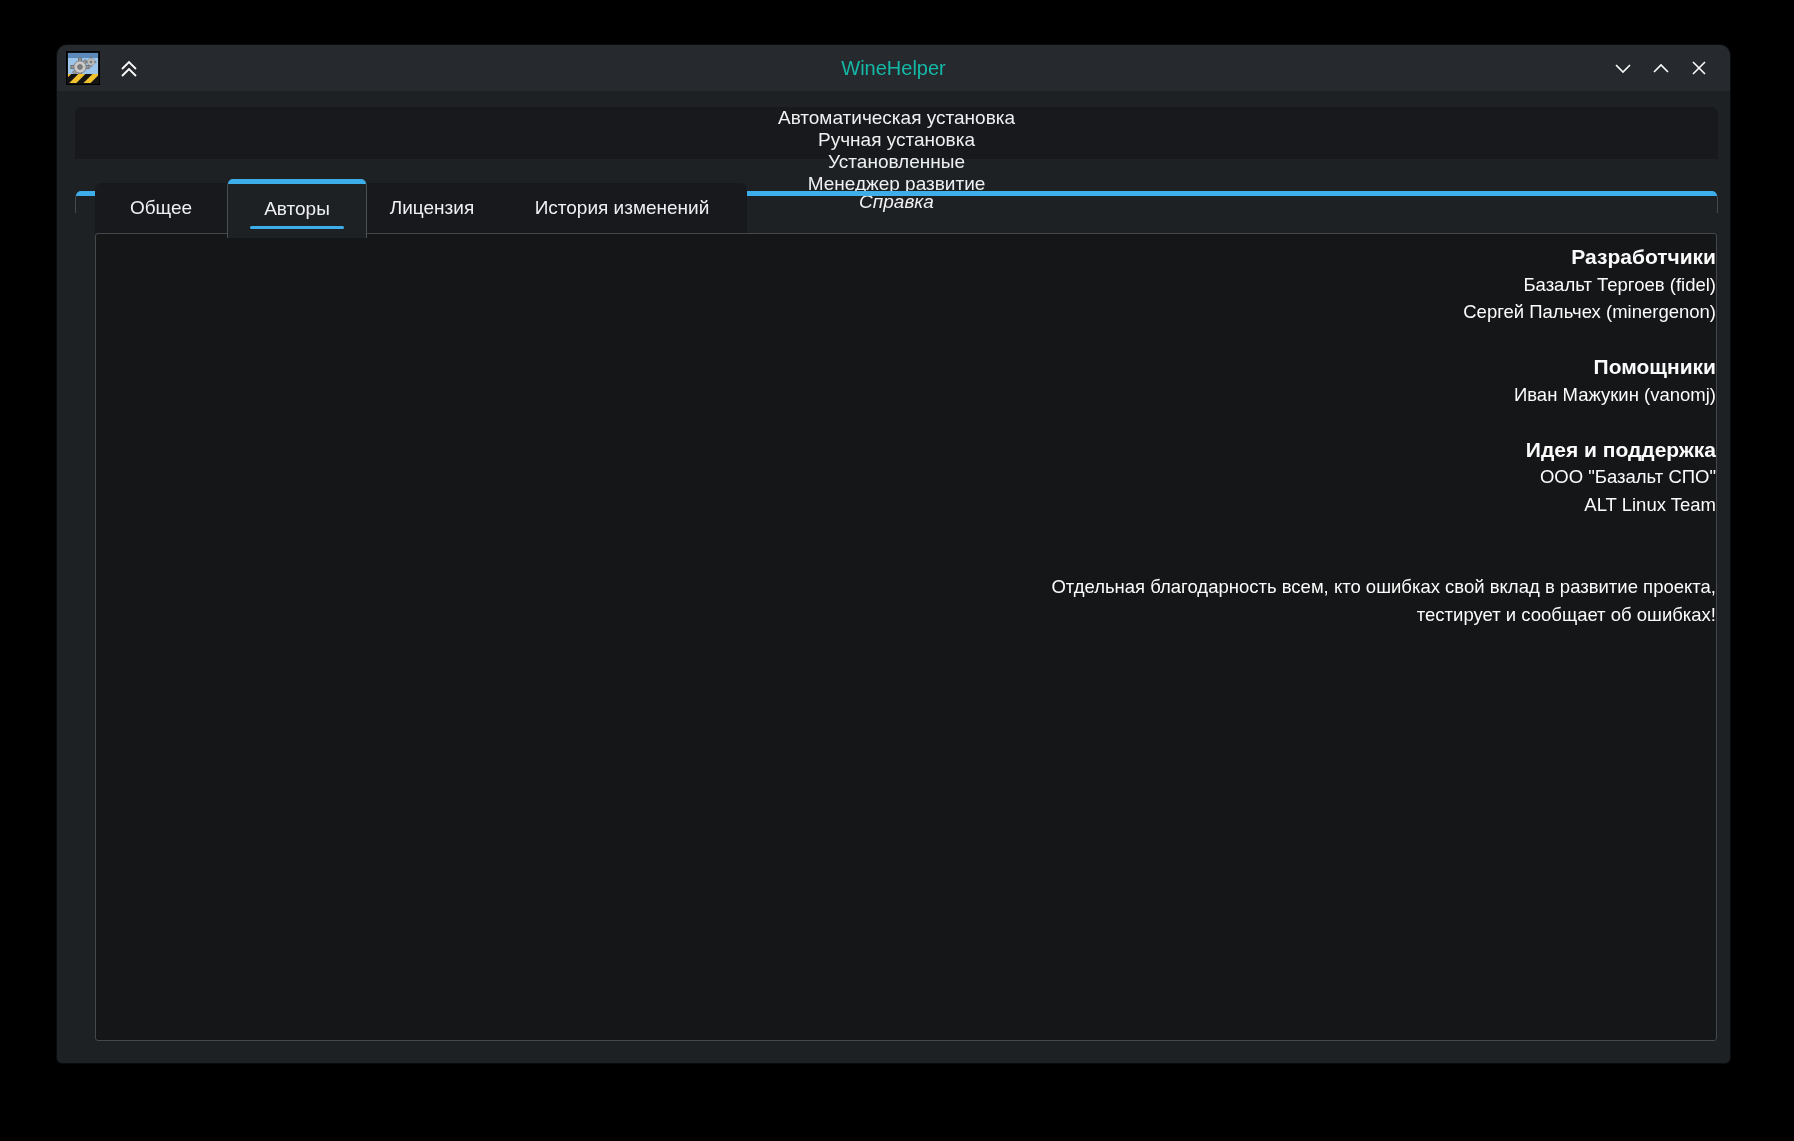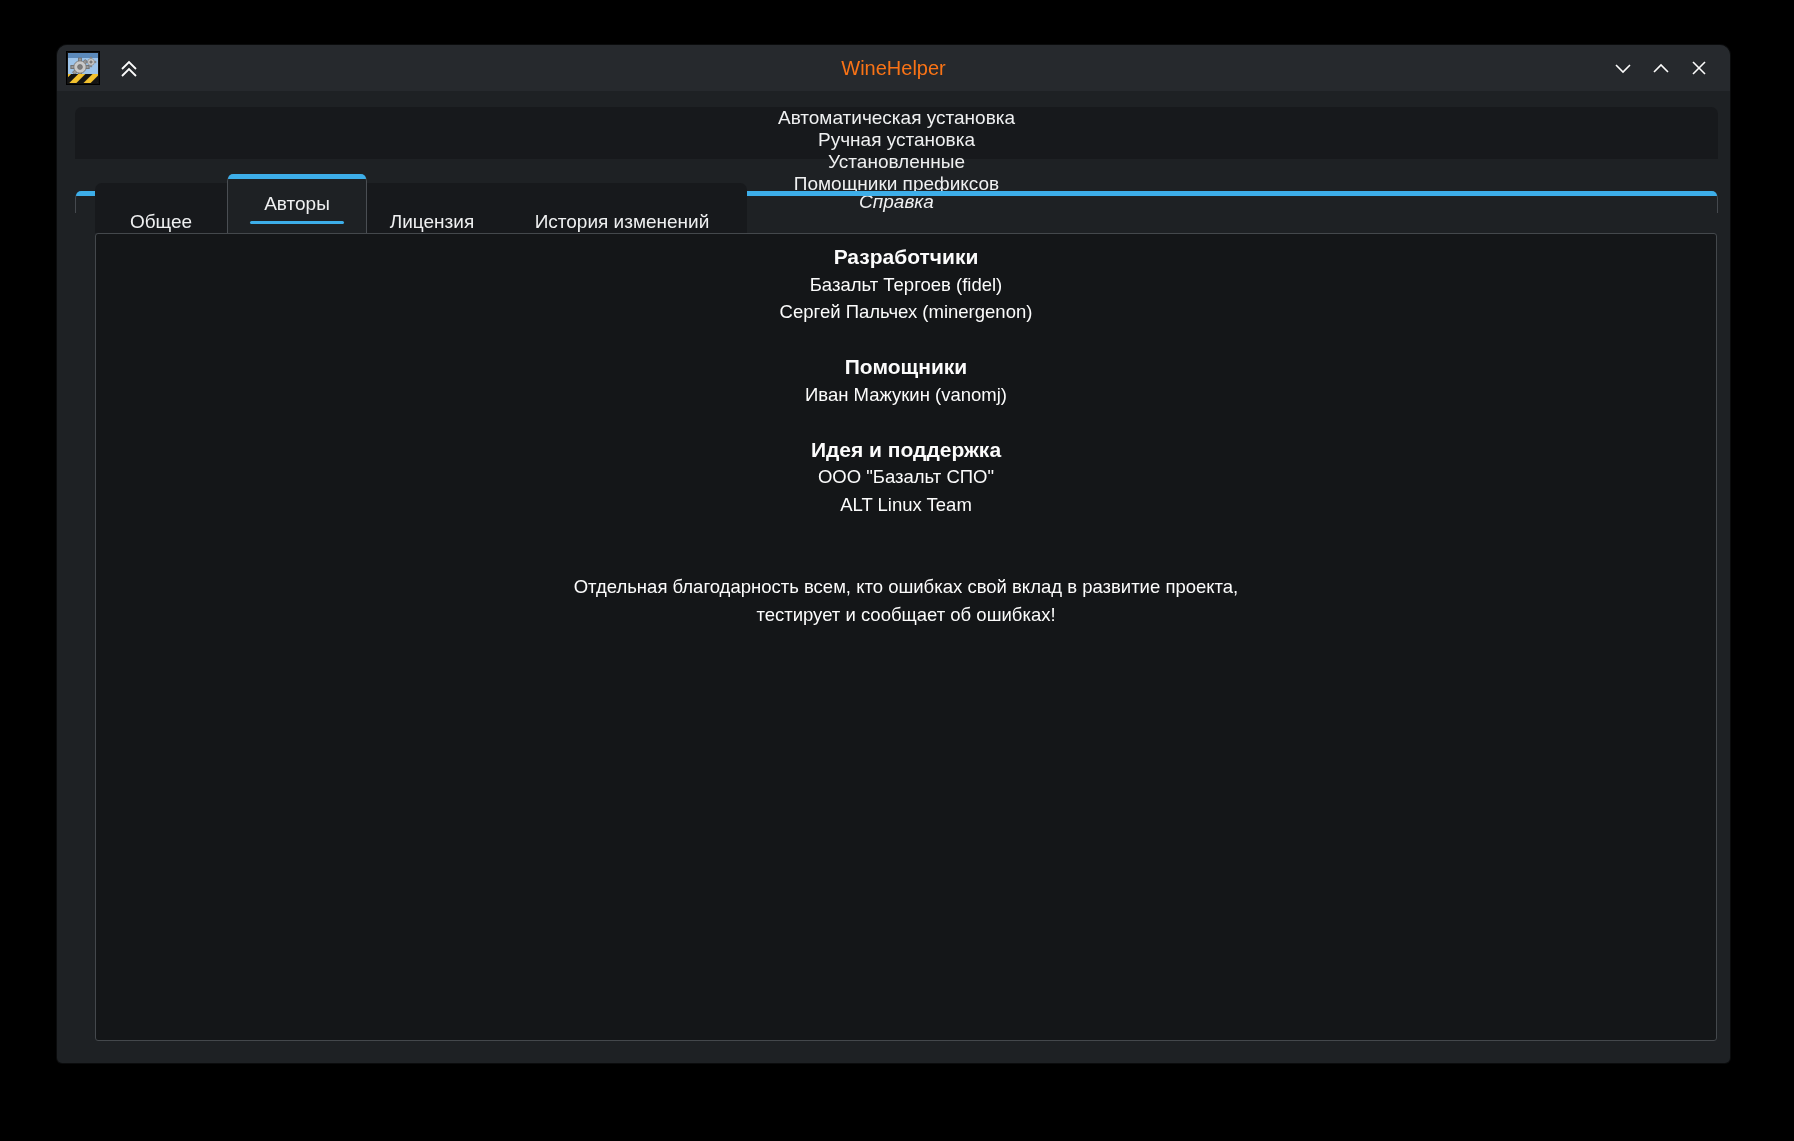--- a/index.html
+++ b/index.html
@@ -21,21 +21,21 @@
   }
   .titlebar .appicon{width:34px;height:34px;margin-left:9px;flex:0 0 auto;}
   .tb-btn{
     width:30px;height:30px;display:flex;align-items:center;justify-content:center;
     background:transparent;border:none;padding:0;margin:0;cursor:default;
   }
   .pin-btn{margin-left:14px;}
   .title-text{
     position:absolute;left:0;right:0;top:0;height:46px;
     display:flex;align-items:center;justify-content:center;
-    font-size:20px;color:#f97316;pointer-events:none;
+    font-size:20px;color:#14b8a6;pointer-events:none;
   }
   .win-controls{position:absolute;right:16px;top:0;height:46px;display:flex;align-items:center;gap:8px;}
   
   .main-tabs{
     position:absolute;left:18px;right:12px;top:62px;height:52px;
     background:#17191c;border-radius:7px 7px 0 0;display:flex;flex-direction:column;
   }
   .main-tab{
     flex:1;display:flex;align-items:center;justify-content:center;
     font-size:19px;color:#eff0f1;position:relative;box-sizing:border-box;
@@ -46,21 +46,21 @@
     border-radius:7px 7px 0 0;
     font-style:italic;
   }
   .main-tab.active::before{
     content:"";position:absolute;left:0;right:0;top:0;height:5px;
     background:var(--accent);border-radius:7px 7px 0 0;
   }
   
   .sub-tabs{
     position:absolute;left:38px;top:138px;height:50px;
-    background:#17191c;border-radius:7px 7px 0 0;display:flex;z-index:2;align-items:flex-end;
+    background:#17191c;border-radius:7px 7px 0 0;display:flex;z-index:2;
   }
   .sub-tab{
     display:flex;align-items:center;justify-content:center;
     font-size:19px;color:#eff0f1;position:relative;box-sizing:border-box;
   }
   .sub-tab.active{
     background:#1e2124;margin-top:-4px;height:59px;z-index:3;
     border-left:1px solid #4a4e53;border-right:1px solid #4a4e53;
     border-radius:7px 7px 0 0;
   }
@@ -71,21 +71,21 @@
   .sub-tab.active .focus-line{
     position:absolute;left:22px;right:22px;bottom:9px;height:3px;
     background:var(--accent);border-radius:2px;
   }
   
   .frame{
     position:absolute;left:38px;right:13px;top:188px;bottom:22px;
     background:#141618;border:1px solid #44484c;border-radius:3px;z-index:1;
     overflow:hidden;
   }
-  .credits{padding-top:9px;text-align:center;color:#fcfcfc;}
+  .credits{padding-top:9px;text-align:right;color:#fcfcfc;}
   .cr-line{line-height:27.5px;font-size:18.5px;}
   .cr-line.heading{font-weight:bold;font-size:21px;}
   .cr-line.blank{height:27.5px;}
   svg{display:block;}
 </style>
 </head>
 <body>
 
 <div class="window">
 
@@ -144,21 +144,21 @@
           <line x1="17" y1="5" x2="5" y2="17" stroke="#fcfcfc" stroke-width="1.6"></line>
         </svg>
       </button>
     </div>
   </div>
 
   <div class="main-tabs" id="main-tabs">
       <div class="main-tab">Автоматическая установка</div>
       <div class="main-tab">Ручная установка</div>
       <div class="main-tab">Установленные</div>
-      <div class="main-tab">Помощники префиксов</div>
+      <div class="main-tab">Менеджер развитие</div>
       <div class="main-tab active">Справка</div>
     </div>
 
   <div class="sub-tabs" id="sub-tabs">
       <div class="sub-tab" style="width: 132px;">
         <span>Общее</span>
       </div>
       <div class="sub-tab active" style="width: 140px;">
         <span>Авторы</span>
         <div class="focus-line"></div>

